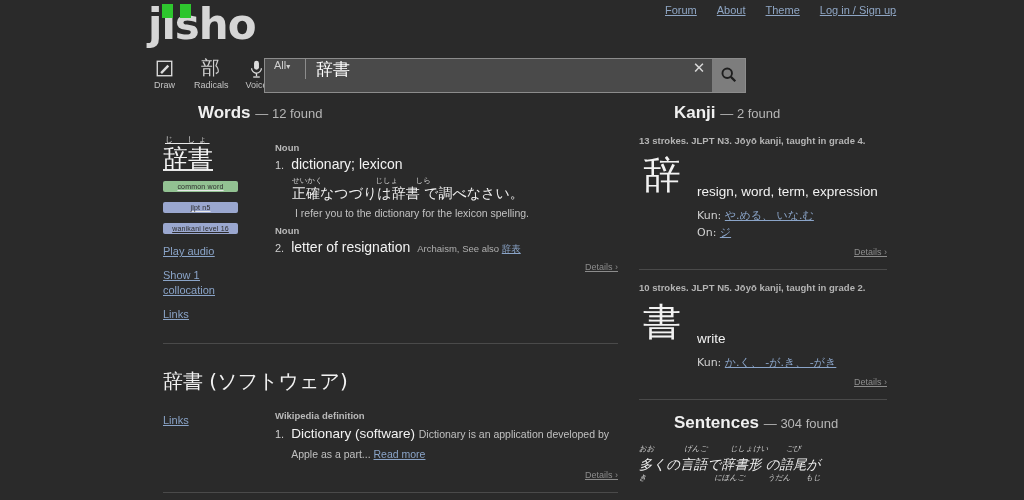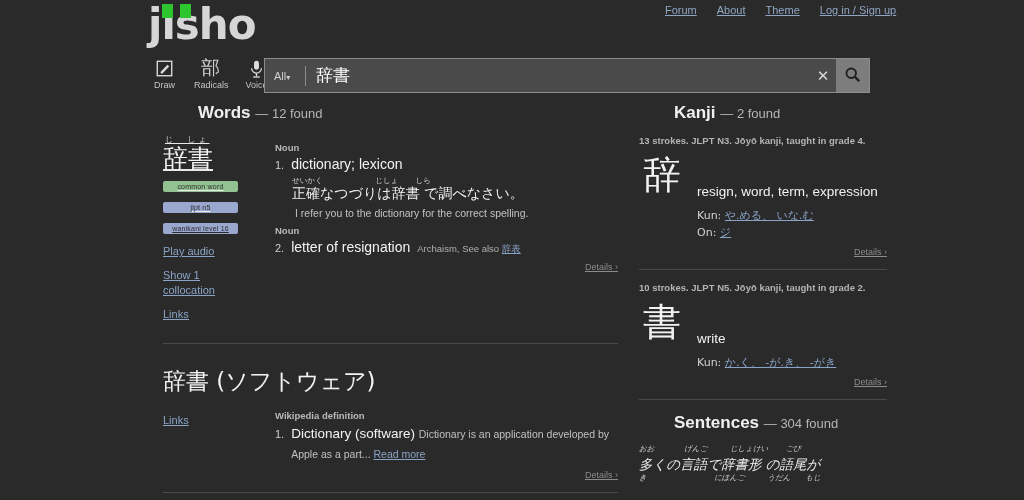--- a/index.html
+++ b/index.html
@@ -82,26 +82,26 @@
     font-size: 9px;
     color: #c4c4c4;
     margin-top: 1px;
   }
   .tool svg { vertical-align: middle; }
 
   .searchbar {
     position: absolute;
     left: 264px;
     top: 58px;
-    width: 606px;
+    width: 482px;
     height: 35px;
     background: #4a4a4a;
     border: 1px solid #8c8c8c;
     display: flex;
-    align-items: center;
+    align-items: flex-start;
   }
   .scope {
     width: 40px;
     font-size: 11px;
     color: #cfcfcf;
     padding-left: 9px;
     cursor: pointer;
     white-space: nowrap;
   }
   .scope .caret { font-size: 8px; }
@@ -266,21 +266,21 @@
   }
   .details-link a { color: #8c8c8c; }
 
   .hr {
     border-top: 1px solid #4a4a4a;
     margin: 12px 0 0 0;
   }
 
   
   .wiki-title {
-    font-size: 23px;
+    font-size: 20px;
     color: #f2f2f2;
     font-family: "DejaVu Sans", sans-serif;
     margin-bottom: 16px;
     line-height: 26px;
   }
   .wiki-body { display: flex; }
   .wiki-left { width: 112px; flex-shrink: 0; }
   .wiki-right { flex: 1; }
   .wiki-def {
     font-size: 13.5px;
@@ -439,21 +439,21 @@
       <div class="entry-right">
         <div class="pos">Noun</div>
         <div class="sense">
           <span class="num">1.</span>
           <span>dictionary; lexicon</span>
         </div>
 
         <div class="example">
           <div class="ex-furi">せいかく　　　　　　　じしょ　　 しら</div>
           <div class="ex-jp">正確なつづりは辞書 で調べなさい。</div>
-          <div class="ex-en">I refer you to the dictionary for the correct spelling.</div>
+          <div class="ex-en">I refer you to the dictionary for the lexicon spelling.</div>
         </div>
 
         <div class="pos">Noun</div>
         <div class="sense">
           <span class="num">2.</span>
           <span>letter of resignation</span>
           <span class="tagnote"><span>Archaism, See also</span>
             <a href="#">辞表</a></span>
         </div>
 

